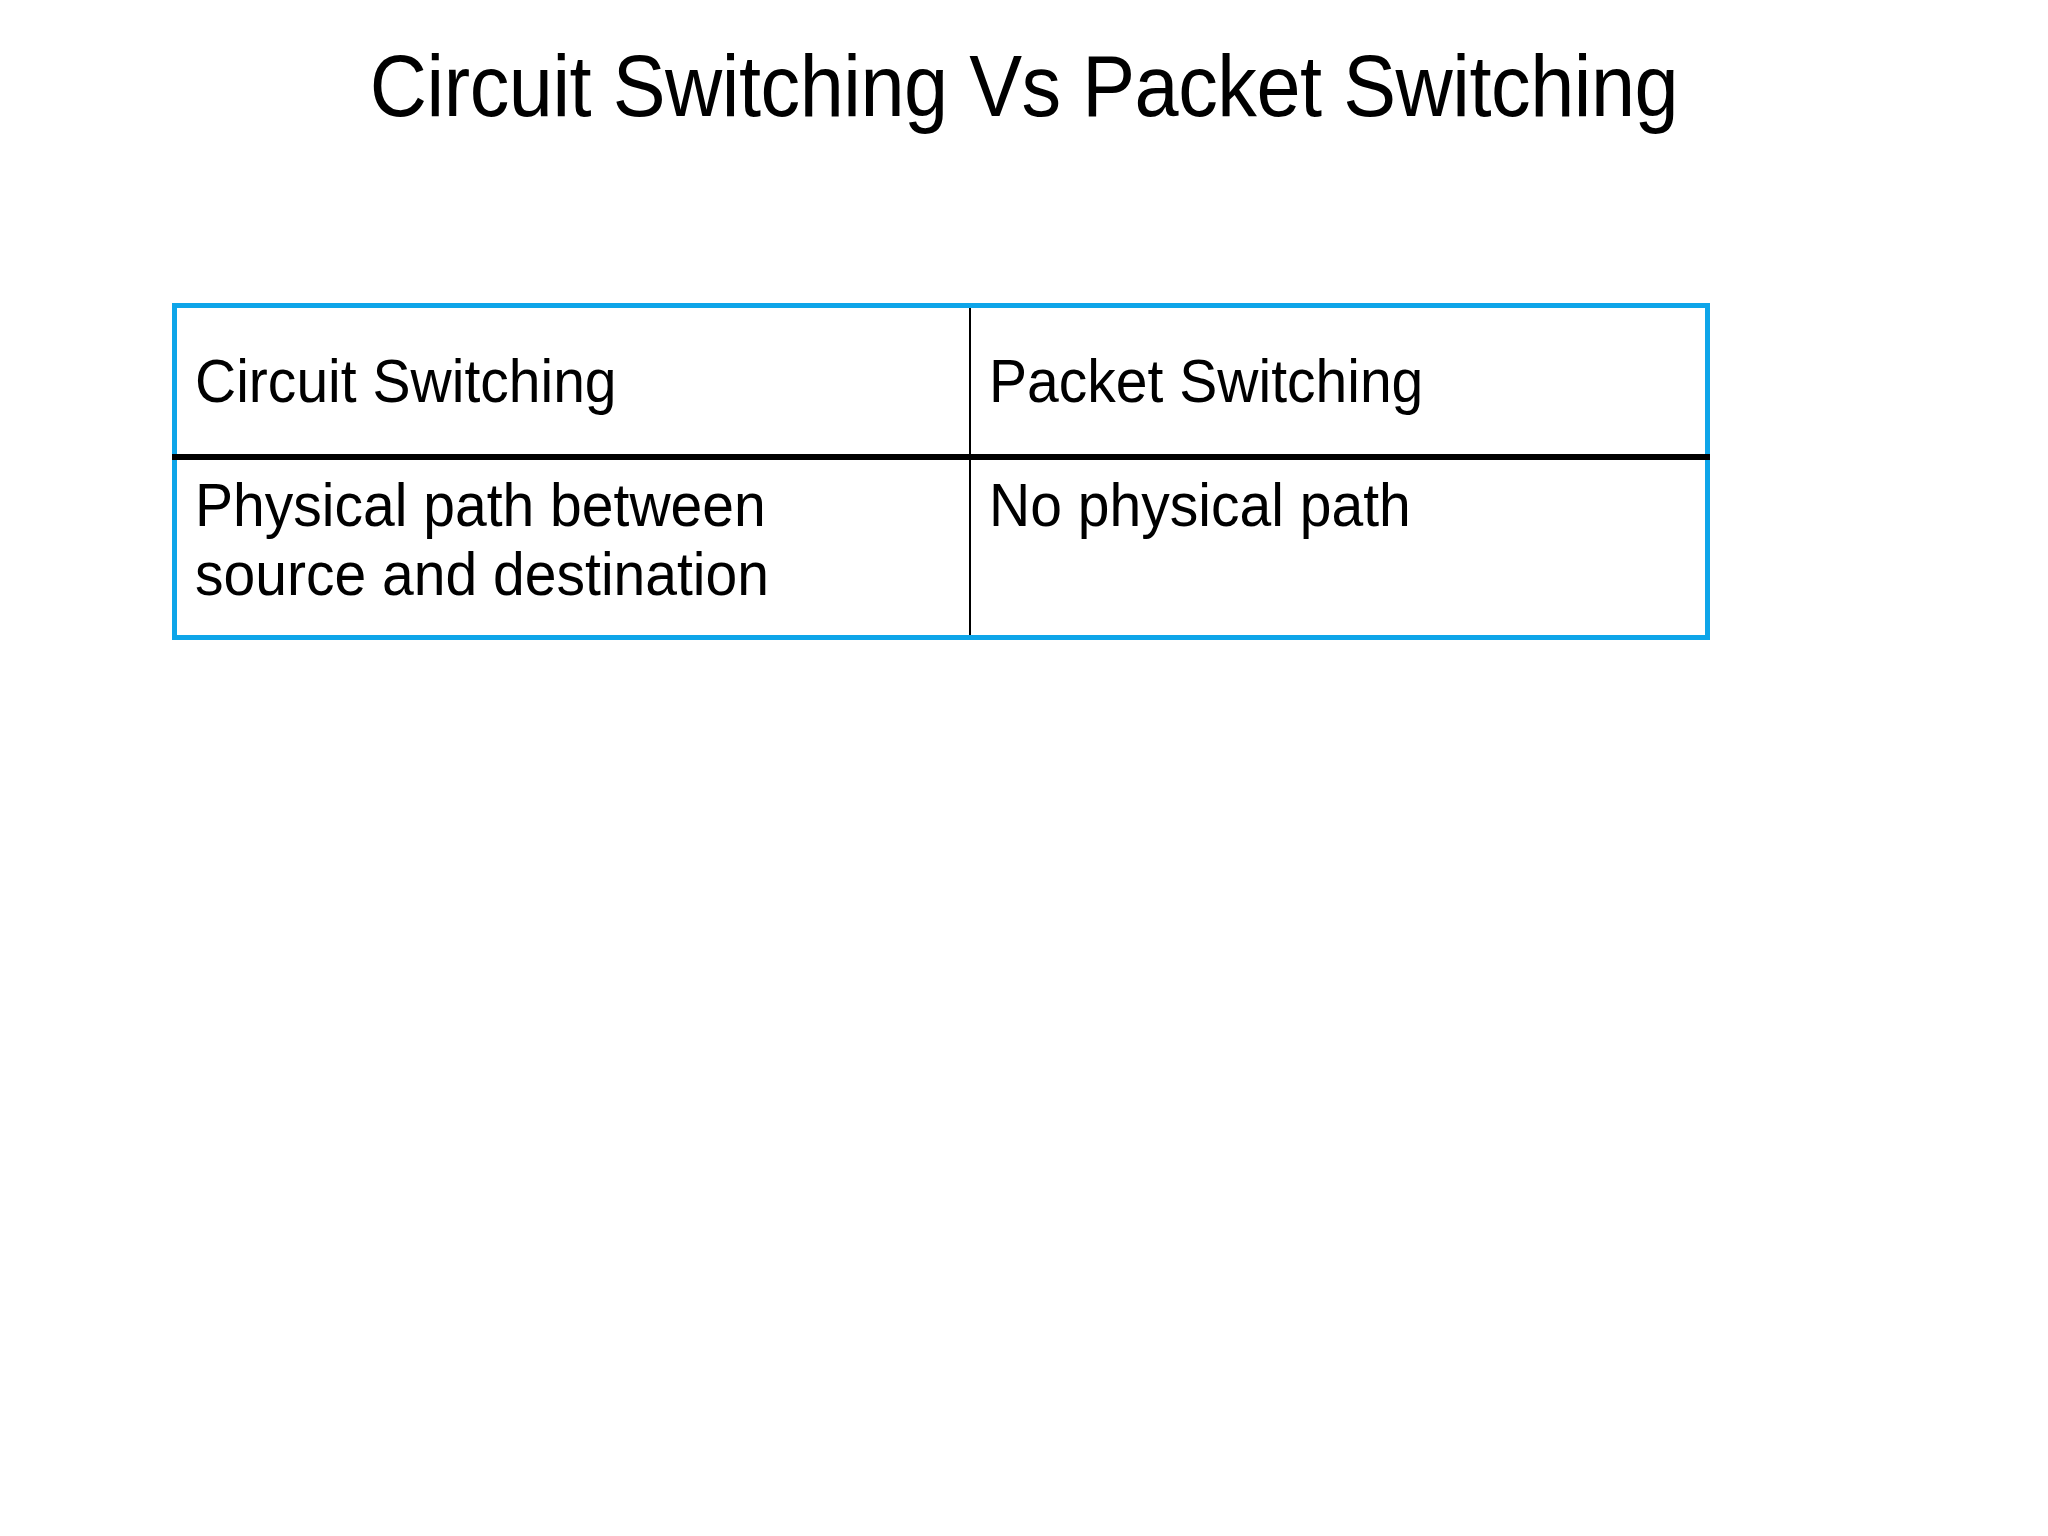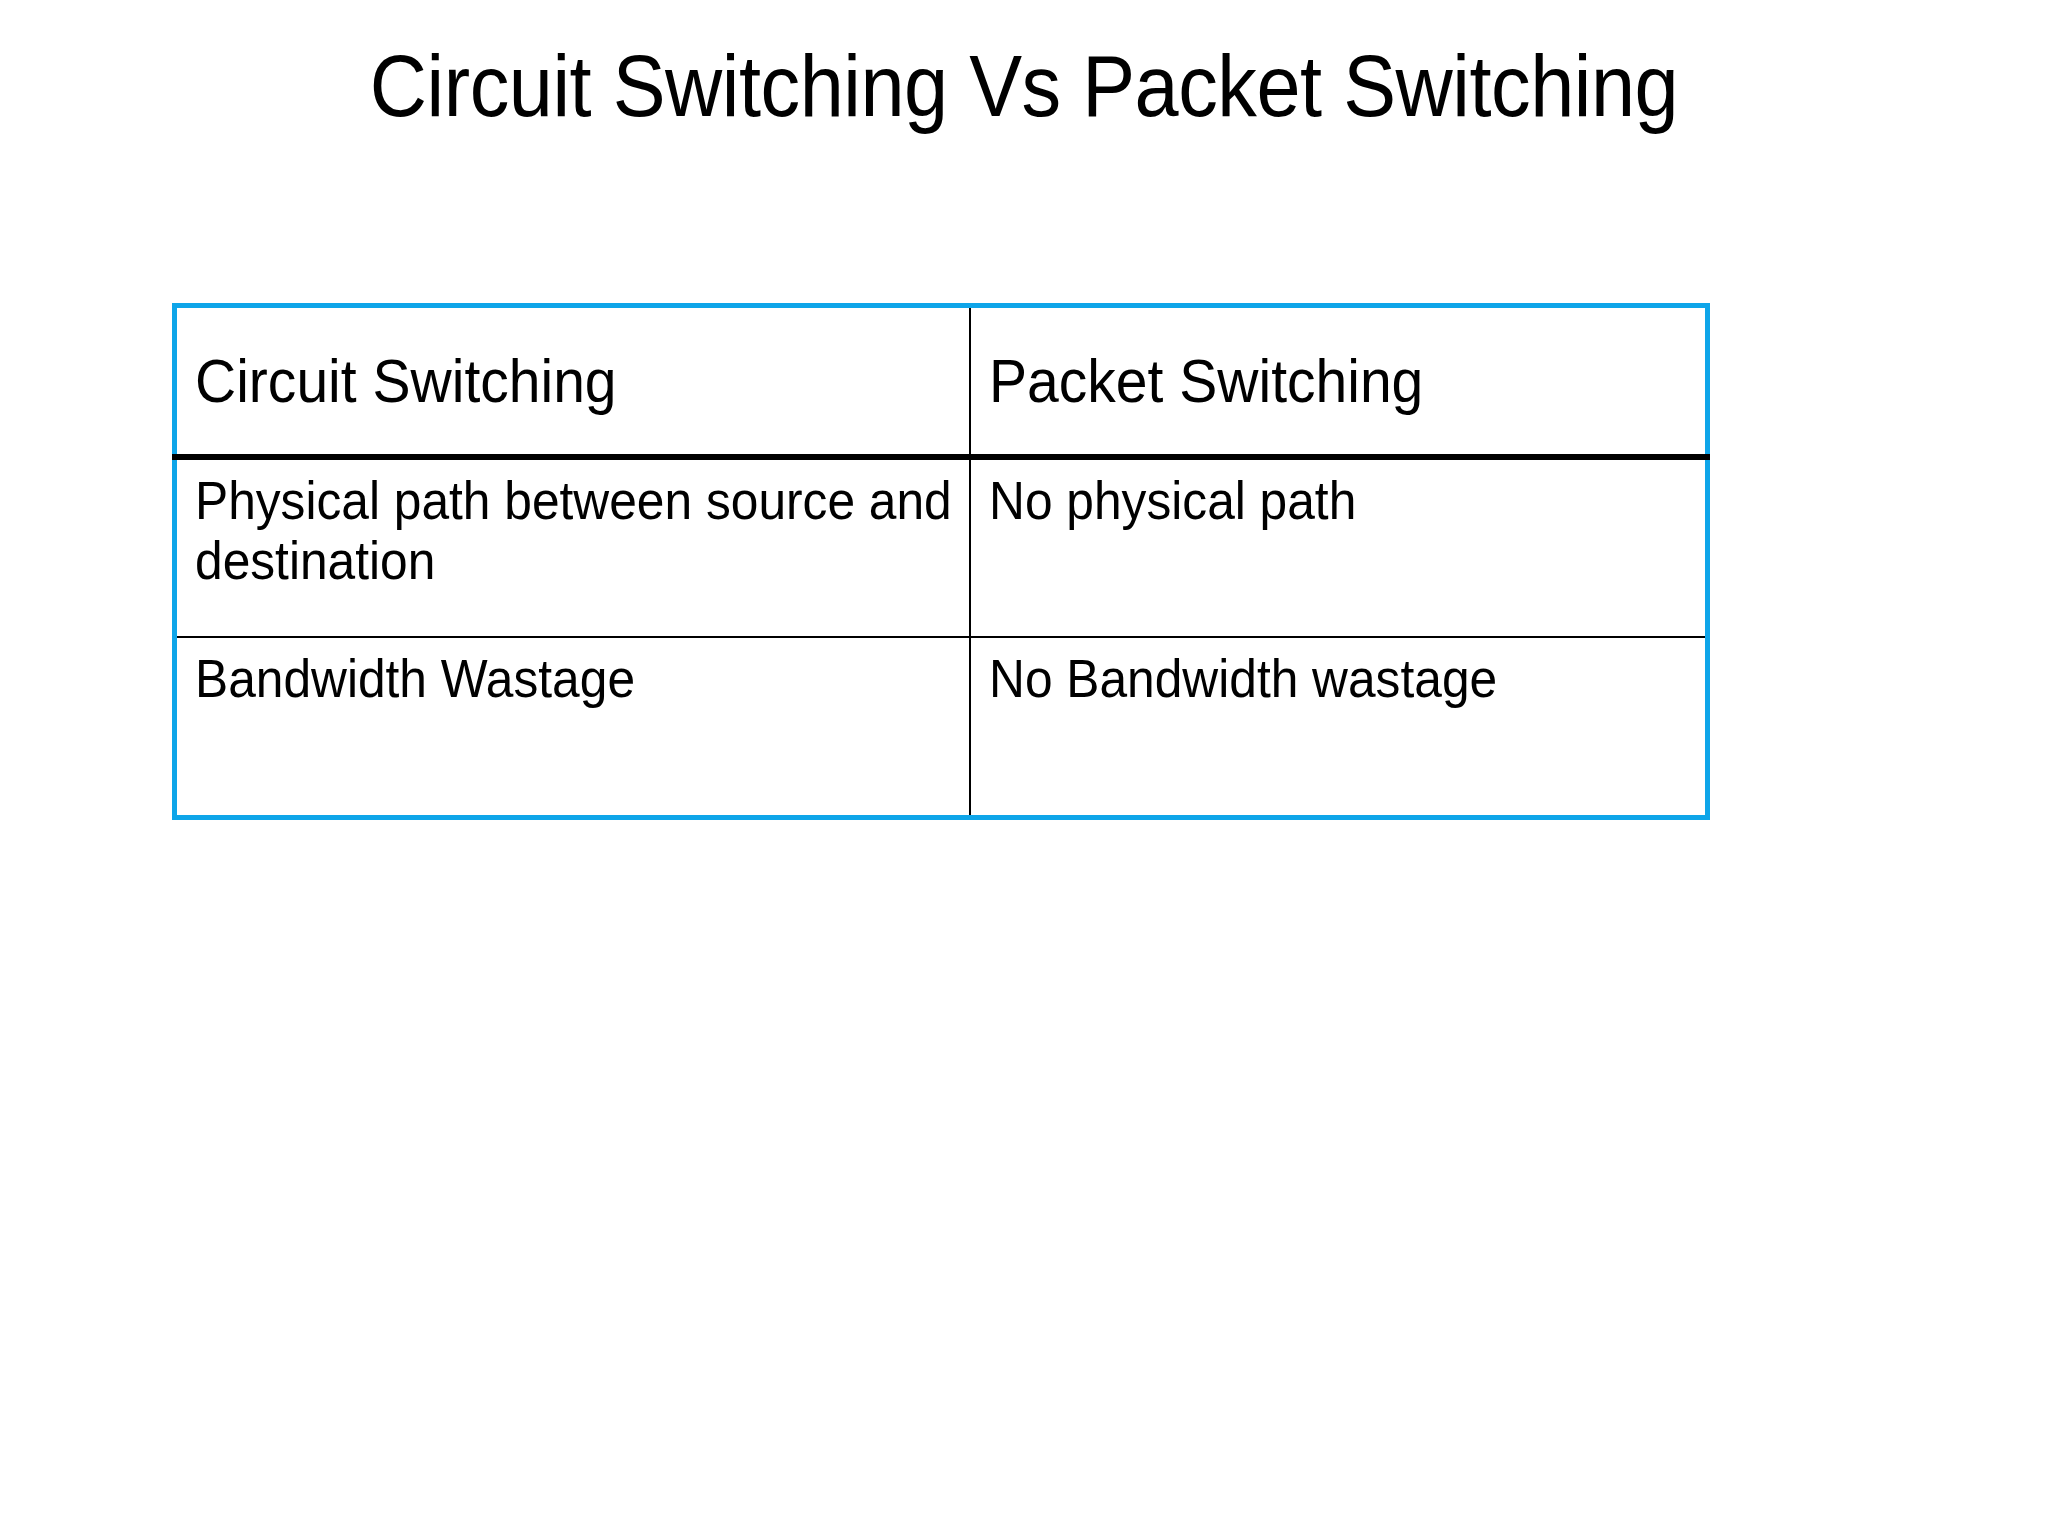--- a/index.html
+++ b/index.html
@@ -49,21 +49,21 @@
     background: #ffffff;
   }
   #compare-table col.c1 { width: 795px; }
   #compare-table col.c2 { width: 738px; }
 
   #compare-table td,
   #compare-table th {
     border: 2px solid #000000;
     padding: 10px 16px 10px 18px;
     font-weight: 400;
-    font-size: 54px;
+    font-size: 62px;
     line-height: 1.12;
     text-align: left;
     vertical-align: top;
     color: #000000;
     transform-origin: 0 0;
   }
 
   #compare-table thead th {
     font-size: 62px;
     line-height: 1.15;
@@ -124,28 +124,20 @@
         <td>
           <span class="cell-text">Physical path between source and destination</span>
         </td>
         <td class="mid">
           <span class="cell-text">No physical path</span>
         </td>
       </tr>
 
 
 
-      <tr>
-        <td class="mid">
-          <span class="cell-text">Bandwidth Wastage</span>
-        </td>
-        <td>
-          <span class="cell-text">No Bandwidth wastage</span>
-        </td>
-      </tr>
 
 
     </tbody>
   </table>
 
   <div id="page-number">3</div>
 
 </div>
 
 </body></html>

